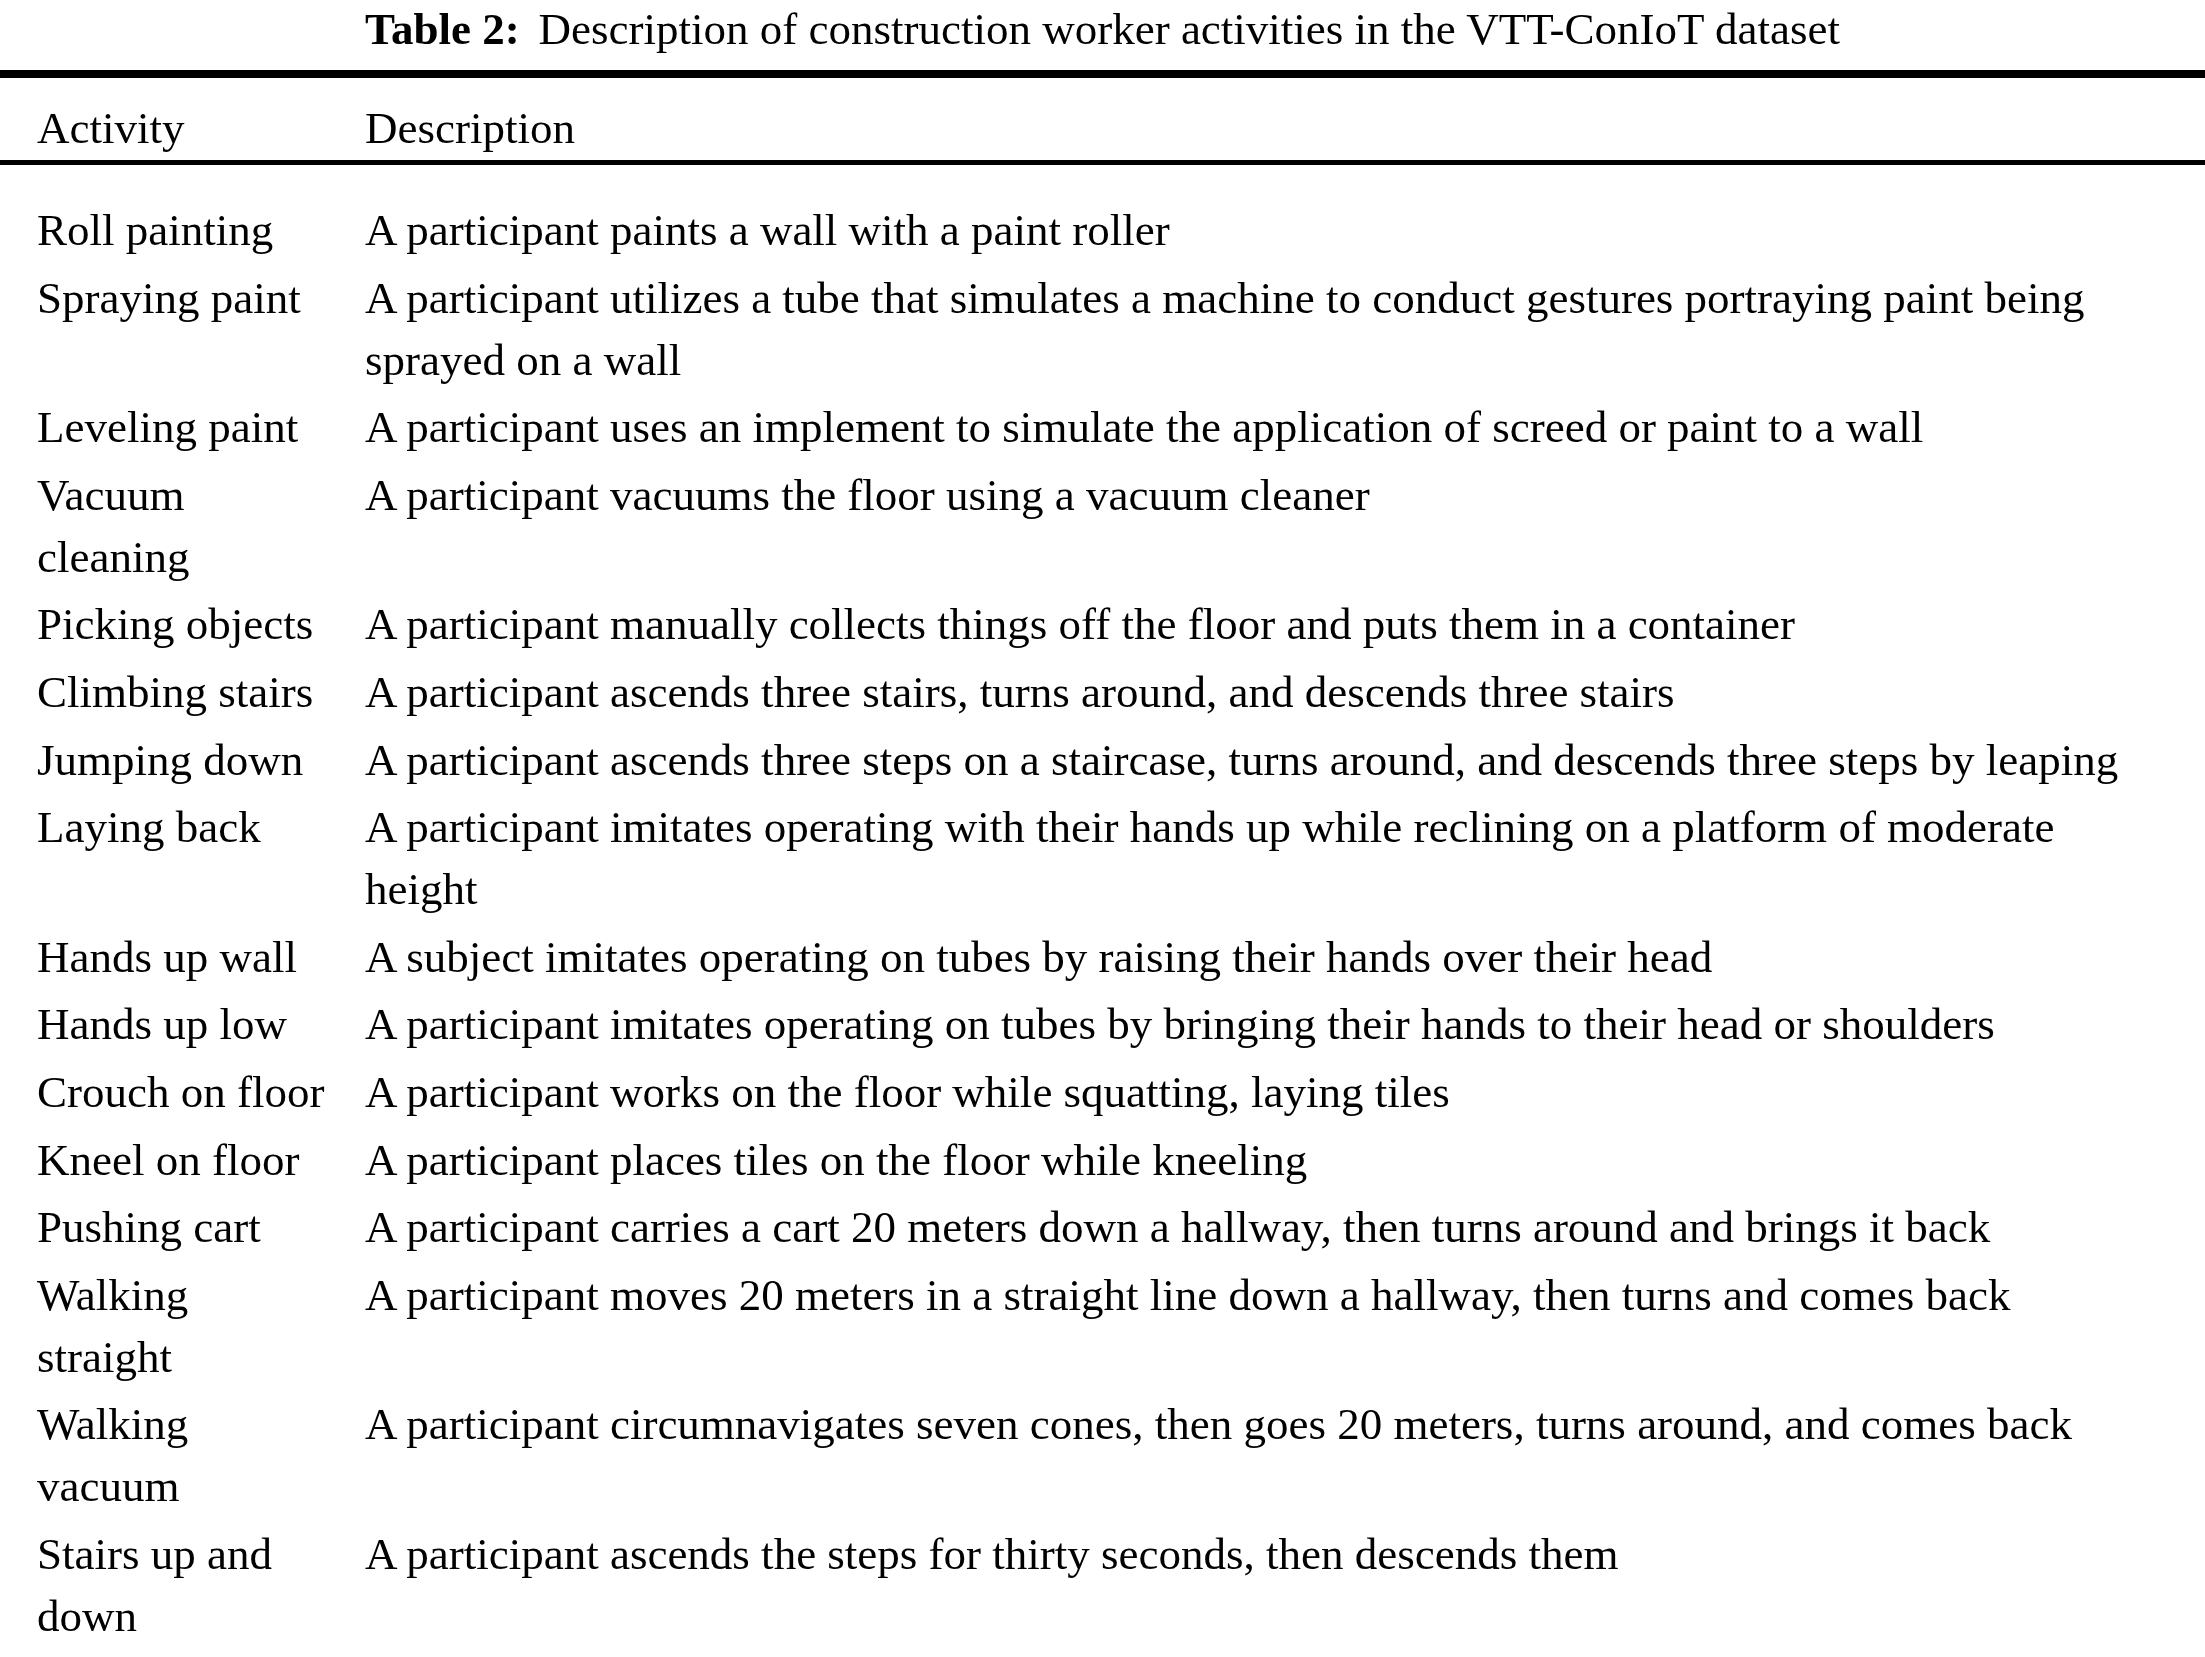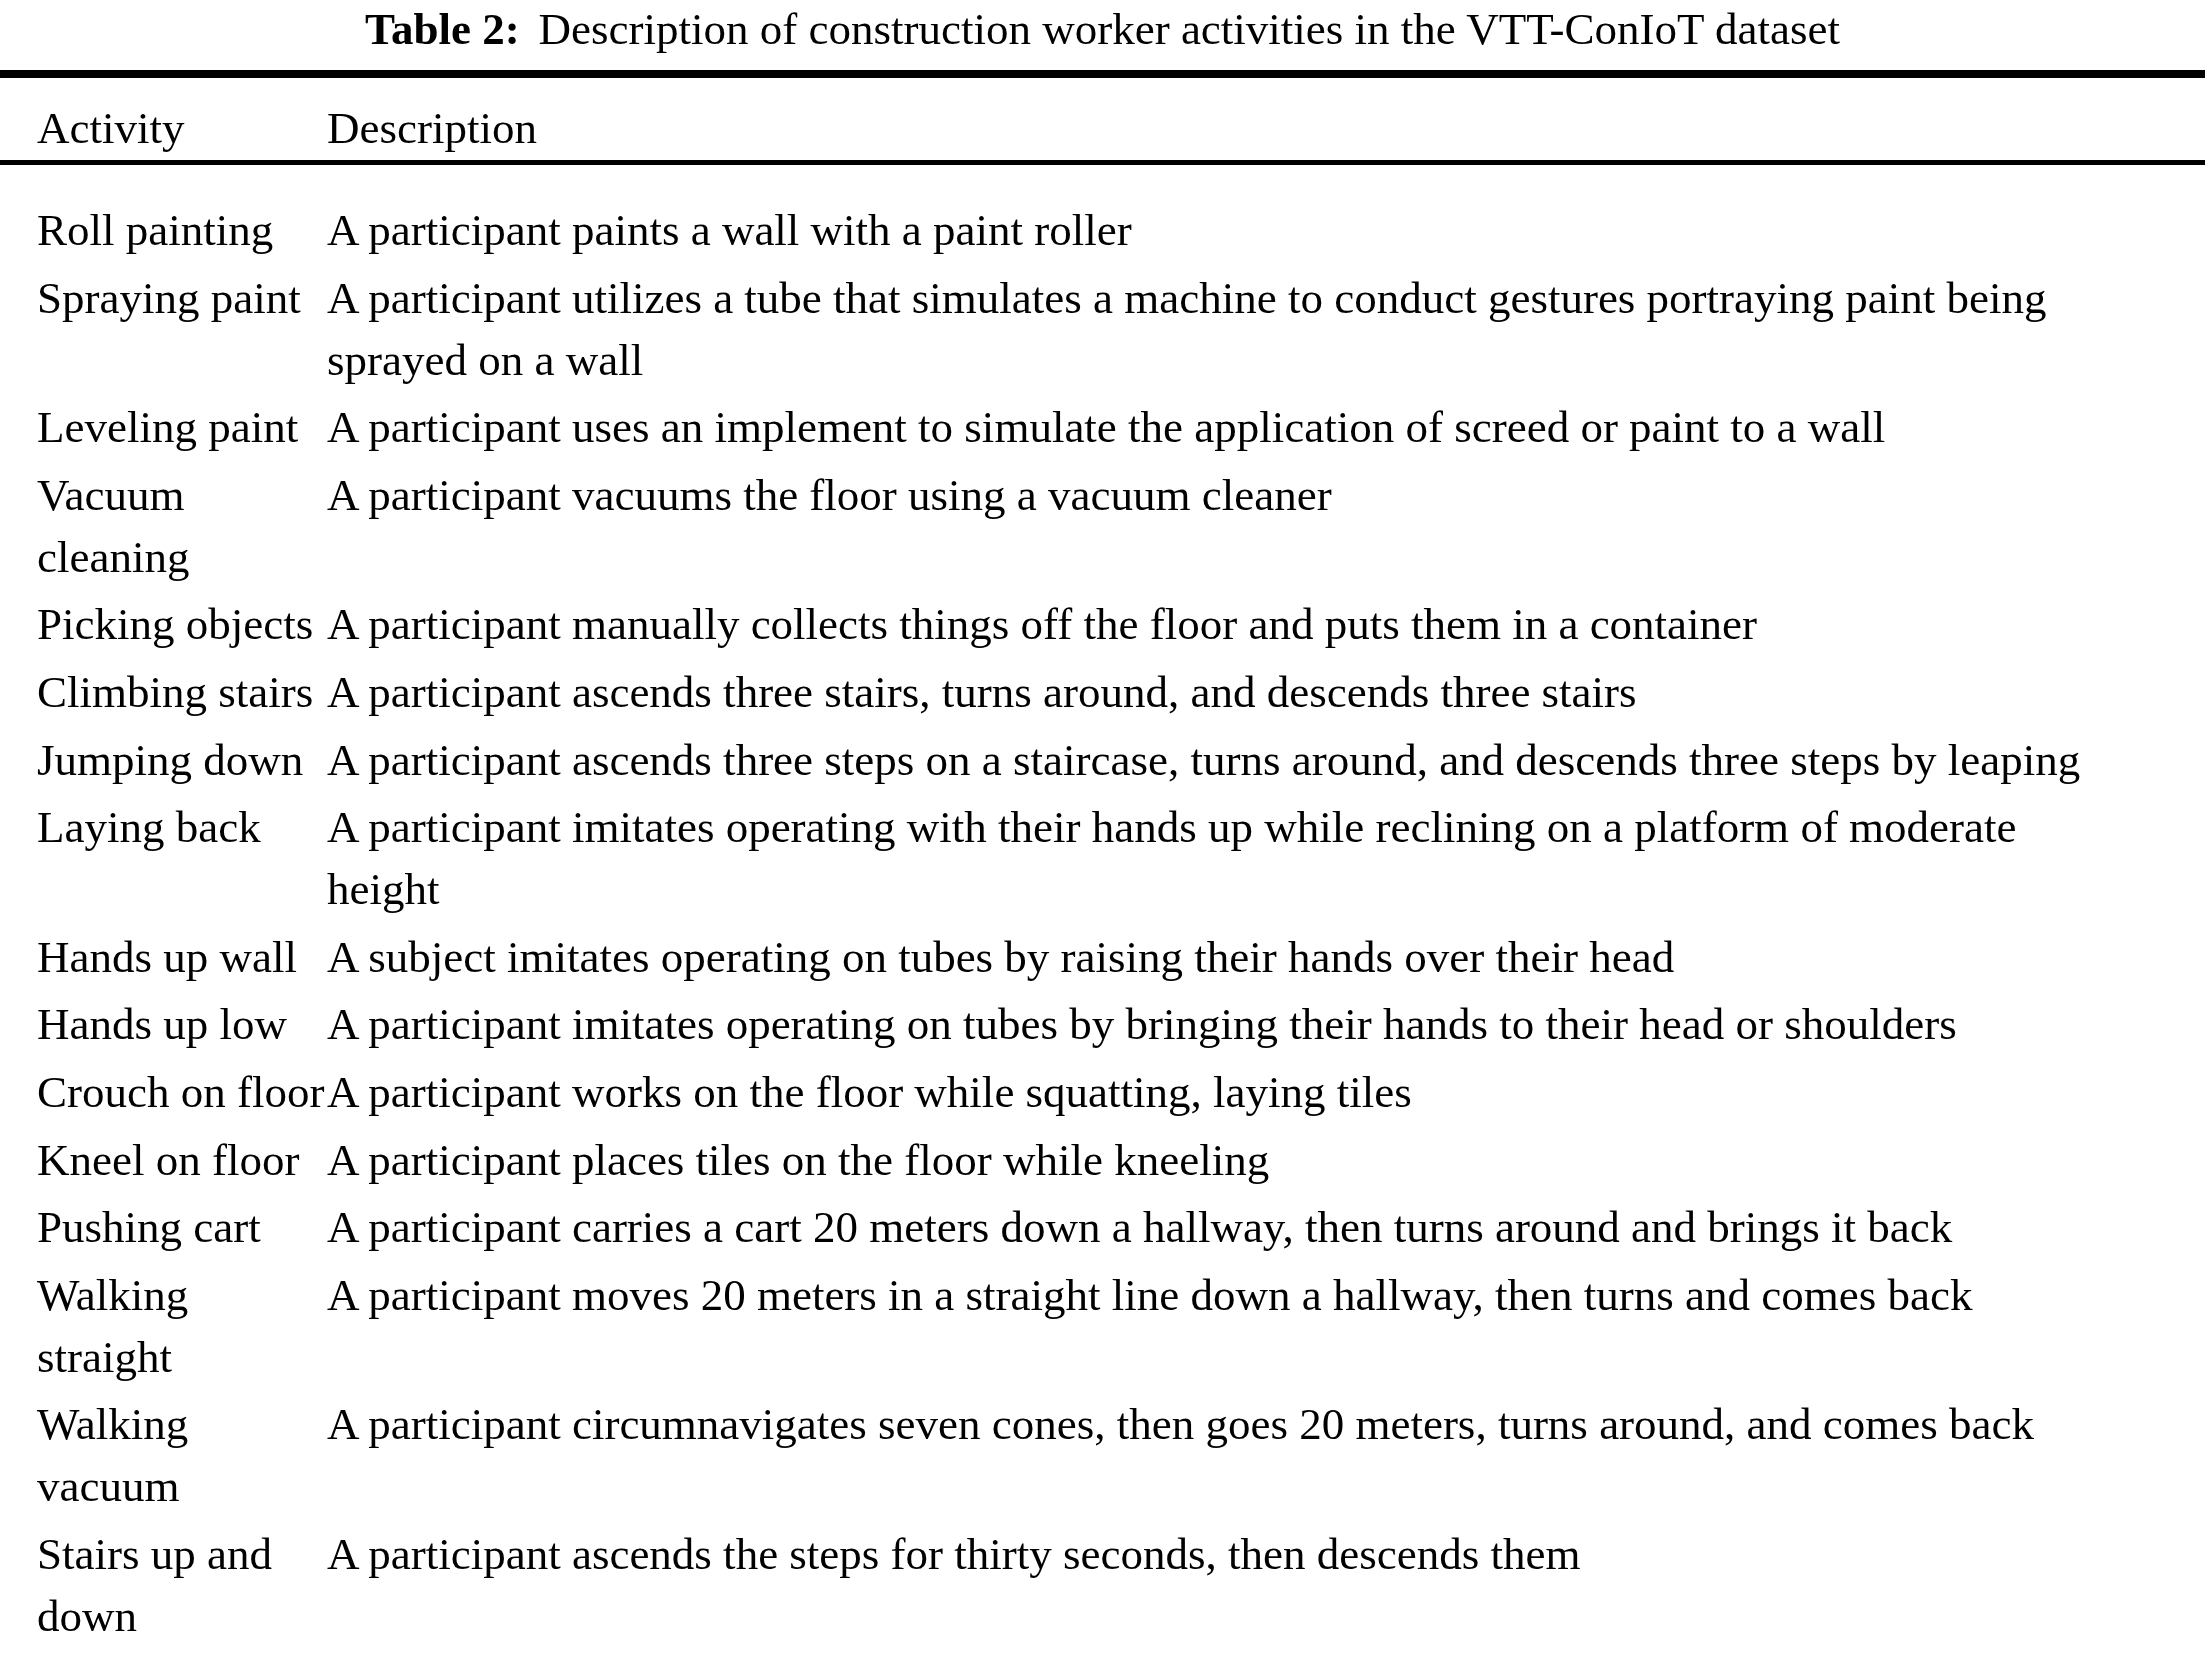--- a/index.html
+++ b/index.html
@@ -26,20 +26,21 @@
     width: 100%;
     background: #000000;
   }
   .rule-thick { height: 8px; }
   .rule-thin  { height: 4.5px; }
   .top-rule   { margin-top: 12.4px; }
   .bottom-rule{ margin-top: 14.6px; }
   .tbl-grid {
     display: grid;
     grid-template-columns: 290px 1774px;
+    column-gap: 38px;
     padding-left: 37px;
     border-radius: 28px;
   }
   .header-grid {
     padding-top: 19px;
     padding-bottom: 1.1px;
     line-height: 62px;
   }
   .body-grid {
     padding-top: 34px;

